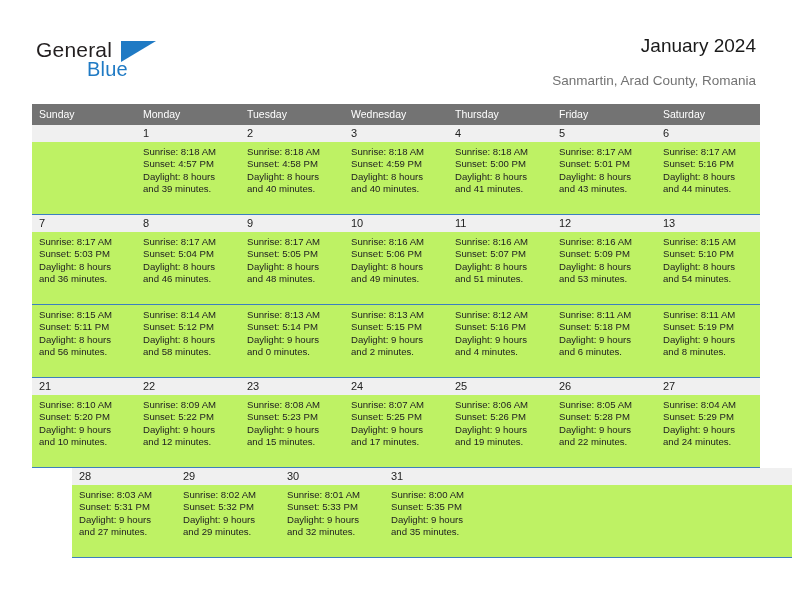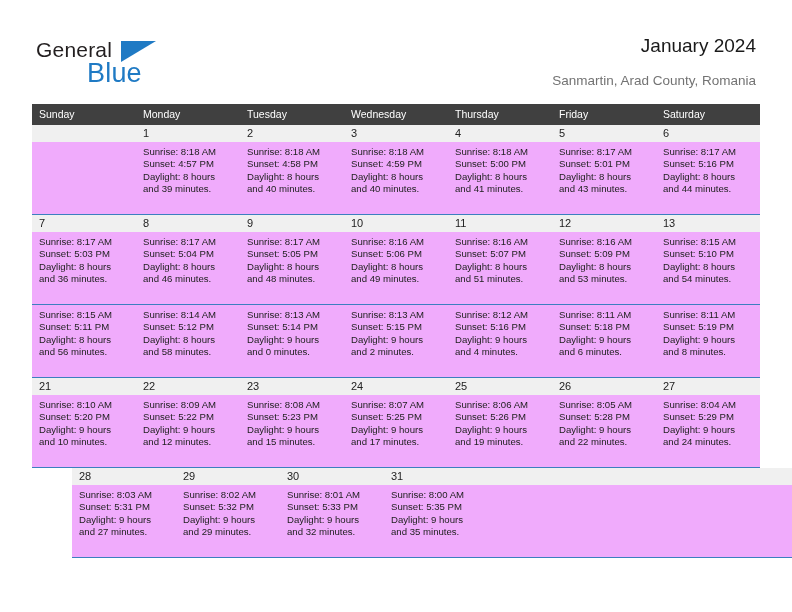--- a/index.html
+++ b/index.html
@@ -42,21 +42,21 @@
     top: 0;
     font-size: 21px;
     letter-spacing: 0.2px;
     color: #231f20;
     font-family: "Liberation Sans", sans-serif;
   }
   .logo-blue {
     position: absolute;
     left: 51px;
     top: 20px;
-    font-size: 27px;
+    font-size: 20px;
     letter-spacing: 0.2px;
     color: #1f7ac4;
     font-family: "Liberation Sans", sans-serif;
   }
   .logo-triangle {
     position: absolute;
     left: 85px;
     top: 3px;
     width: 0;
     height: 0;
@@ -90,21 +90,21 @@
   .calendar {
     position: absolute;
     left: 32px;
     top: 104px;
     width: 728px;
   }
   .weekday-row {
     display: flex;
     width: 728px;
     height: 21px;
-    background: #404040;
+    background: #737373;
   }
   .weekday-cell {
     flex: 1 1 0;
     color: #ffffff;
     font-size: 10.5px;
     line-height: 21px;
     padding-left: 7px;
     box-sizing: border-box;
     white-space: nowrap;
     overflow: hidden;
@@ -130,21 +130,21 @@
     font-size: 11px;
     line-height: 17px;
     padding-left: 7px;
     box-sizing: border-box;
     color: #222222;
   }
   .info-row {
     display: flex;
     width: 728px;
     height: 72px;
-    background: #f0abfc;
+    background: #bef264;
   }
   .info-cell {
     flex: 1 1 0;
     padding: 4px 6px 0 7px;
     box-sizing: border-box;
     font-size: 9.6px;
     line-height: 12.4px;
     color: #222222;
   }
   .info-cell div {

